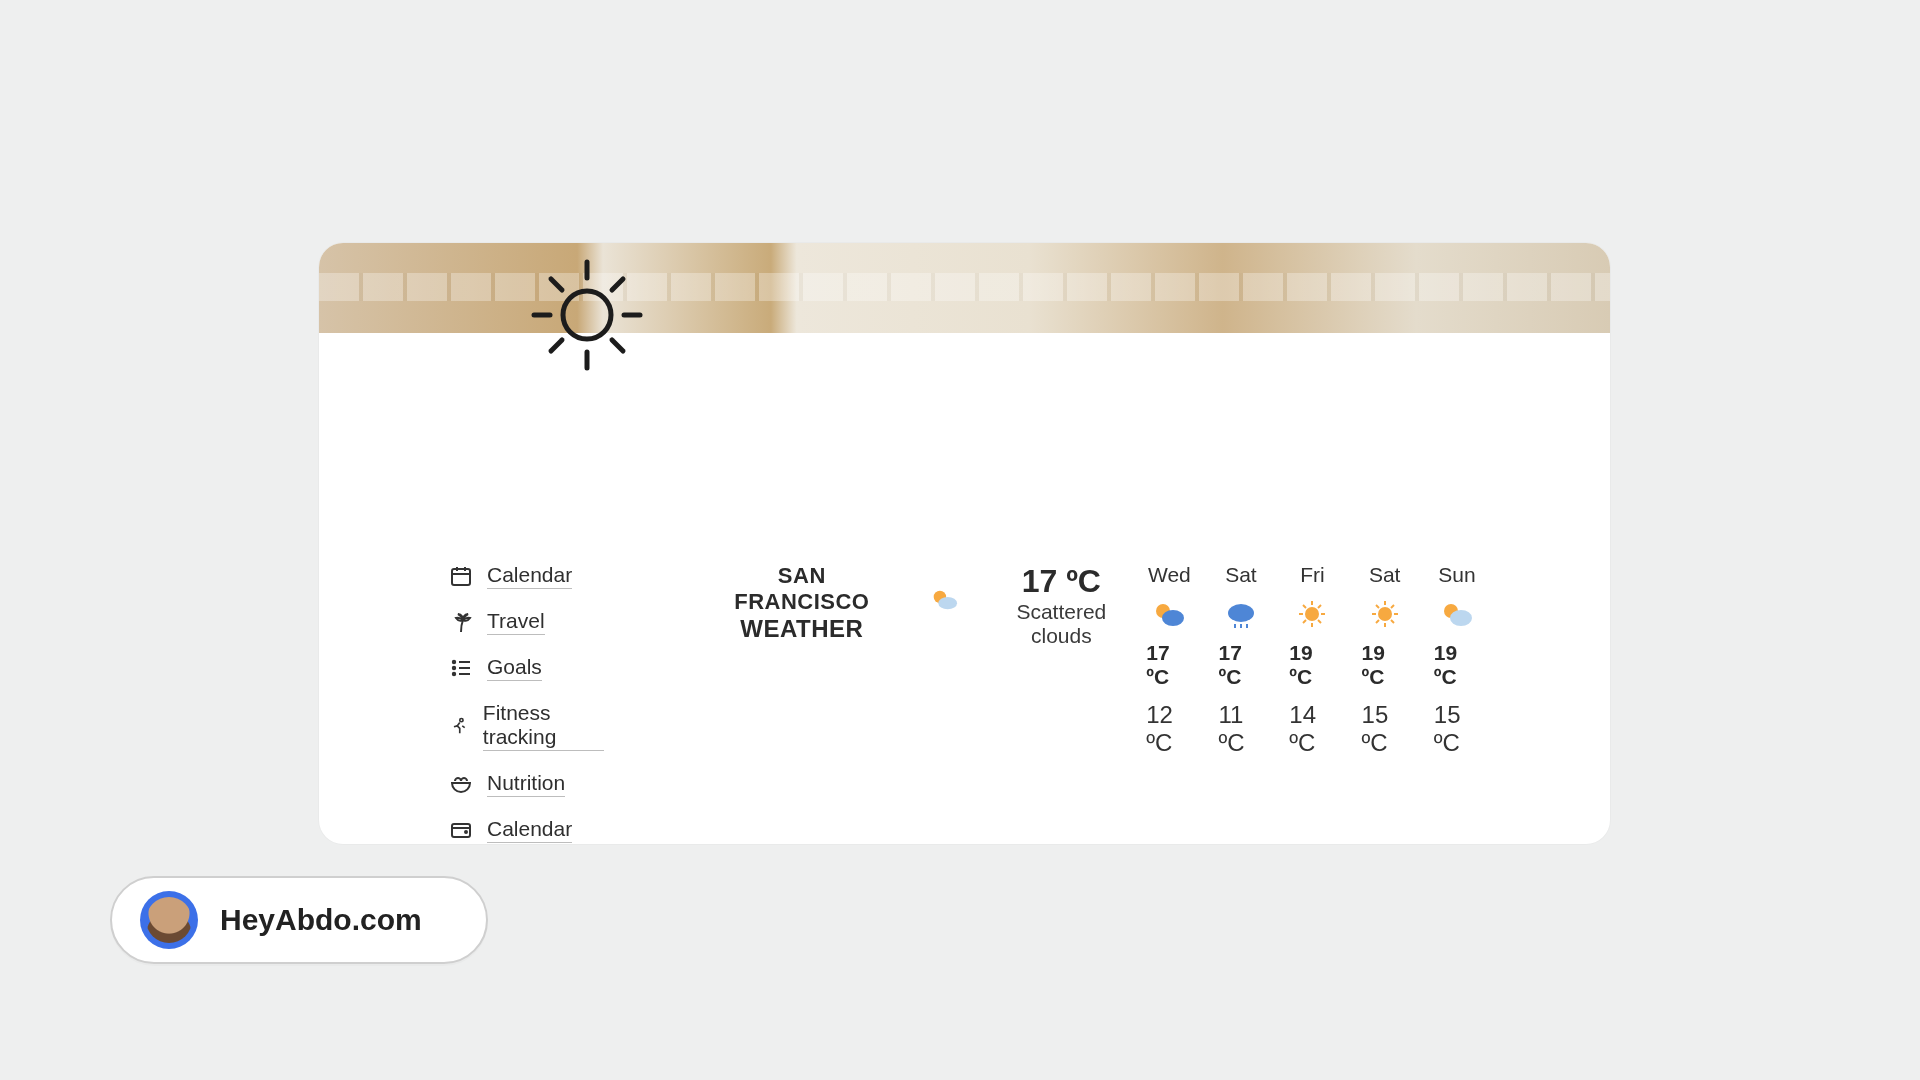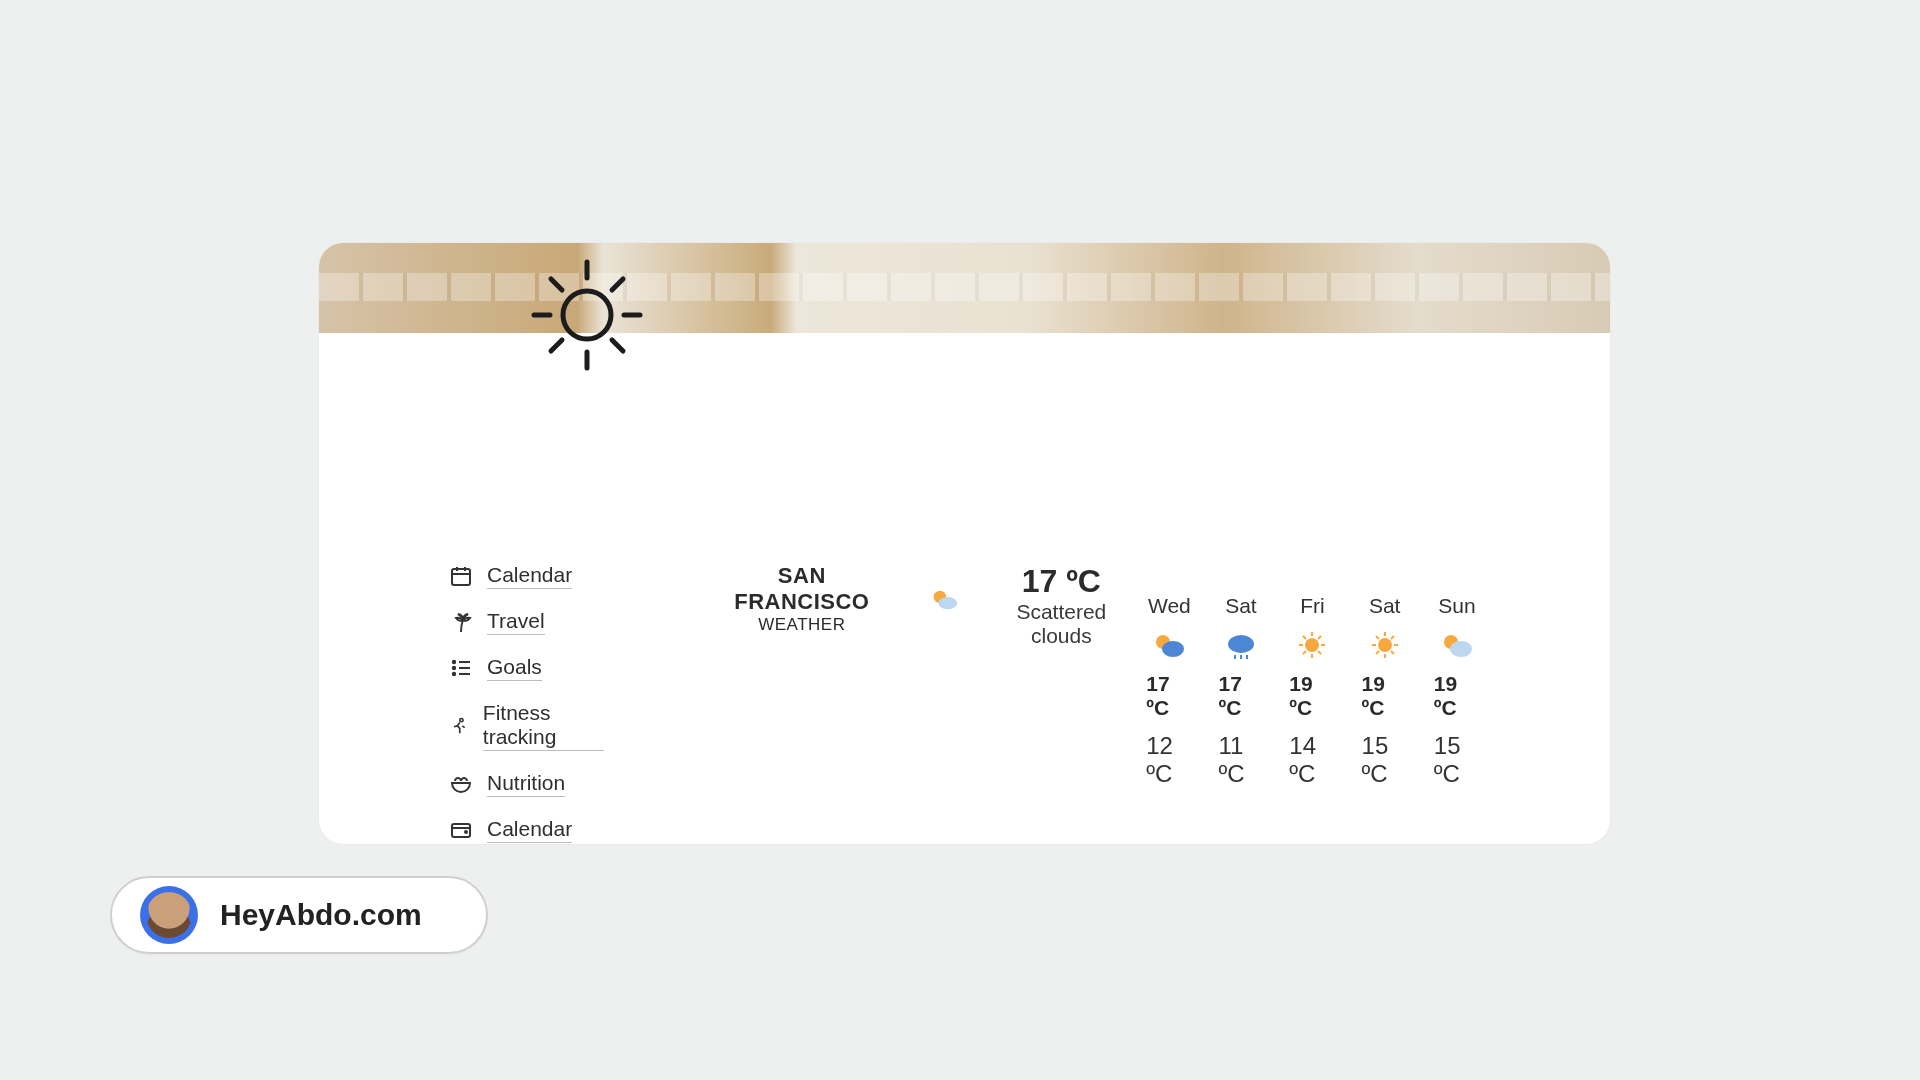--- a/index.html
+++ b/index.html
@@ -45,35 +45,35 @@
     font-size:58px;font-weight:800;letter-spacing:-1px;color:#353535;
   }
   .nav{display:flex;flex-direction:column;gap:20px;}
   .nav-item{display:flex;align-items:center;gap:14px;cursor:pointer;}
   .nav-item .ic{width:24px;height:24px;display:flex;align-items:center;justify-content:center;color:#3a3a3a;}
   .nav-item .lbl{font-size:21px;color:#2f2f2f;border-bottom:1px solid #bdbdbd;padding-bottom:1px;}
   .weather{display:flex;flex-direction:row;gap:24px;}
   .w-head{display:flex;align-items:flex-start;gap:50px;}
   .w-loc{text-align:center;}
   .w-loc .city{font-size:22px;font-weight:800;letter-spacing:0.5px;}
-  .w-loc .sub{font-size:17px;font-weight:400;letter-spacing:0.5px;}
+  .w-loc .sub{font-size:24px;font-weight:700;letter-spacing:0.5px;}
   .w-now{display:flex;align-items:center;gap:40px;}
   .w-now-ic{width:40px;height:40px;}
   .w-now-txt{text-align:center;}
   .w-now-txt .temp{font-size:32px;font-weight:600;}
   .w-now-txt .desc{font-size:21px;color:#3a3a3a;}
-  .forecast{display:flex;gap:26px;margin-top:31px;}
+  .forecast{display:flex;gap:26px;}
   .day{display:flex;flex-direction:column;align-items:center;gap:12px;}
   .day .dname{font-size:21px;color:#333;}
   .day .dic{width:36px;height:30px;}
   .day .hi{font-size:21px;font-weight:700;}
   .day .lo{font-size:24px;color:#333;}
   .attrib{
     position:absolute;left:110px;top:876px;
-    width:378px;height:78px;
+    width:378px;height:88px;
     background:#ffffff;border:2px solid #cfcfcf;border-radius:48px;
     display:flex;align-items:center;gap:22px;padding:0 28px;
     box-shadow:0 2px 0 rgba(0,0,0,0.02);
     text-align:center;
   }
   .avatar{
     width:58px;height:58px;border-radius:50%;
     background:radial-gradient(circle at 35% 35%,#3c70e8 0 100%);
     position:relative;overflow:hidden;flex:0 0 auto;
   }

